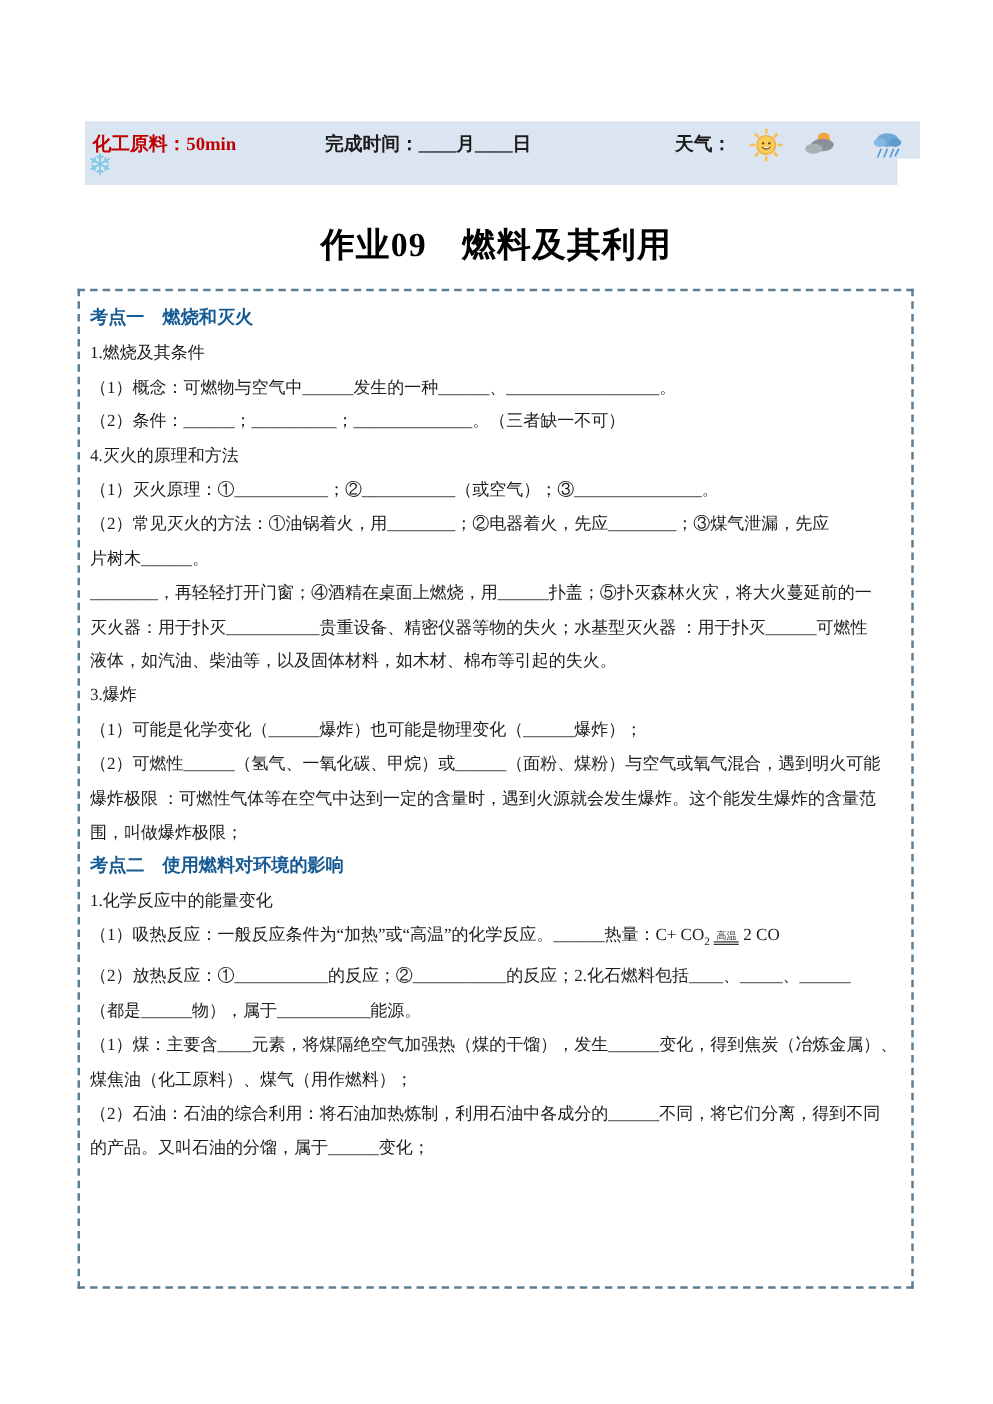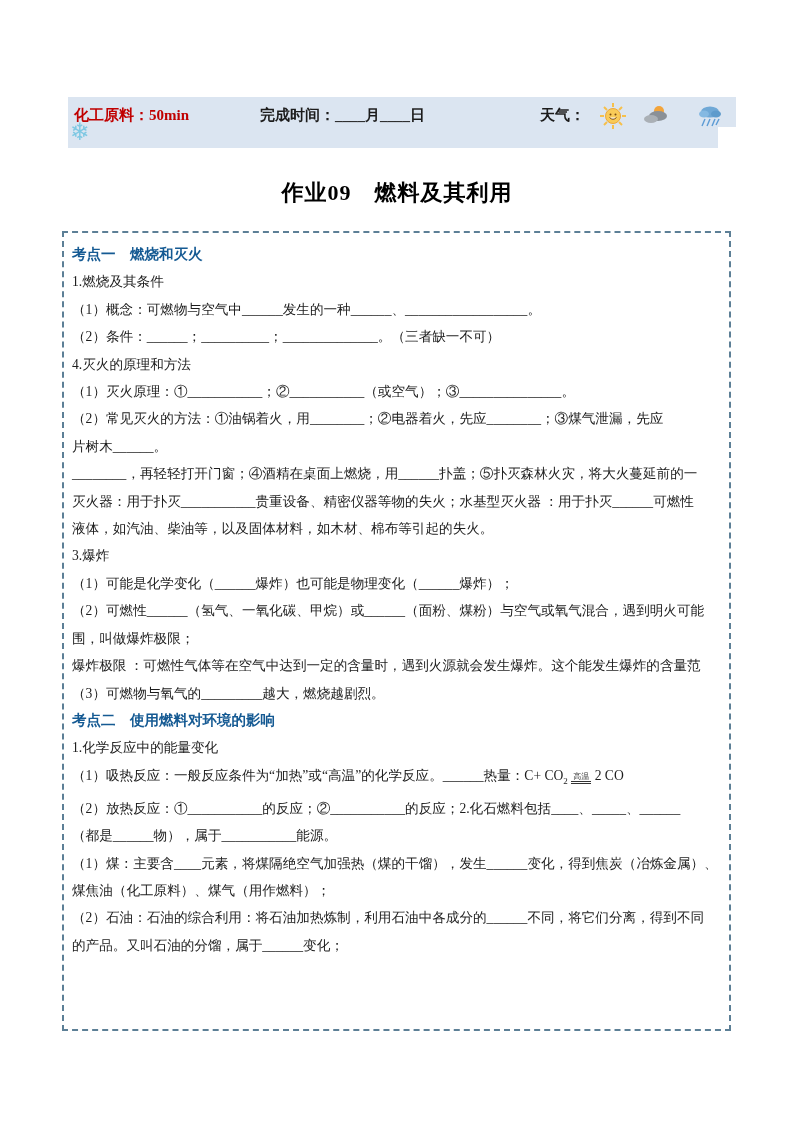--- a/index.html
+++ b/index.html
@@ -26,21 +26,21 @@
   .icon-cloudy { left:574px; }
   .icon-rain   { left:628px; }
   .snowflake {
     position:absolute; left:2px; top:22px; font-size:24px; line-height:26px;
     color:#7ec8e3; font-family:"DejaVu Sans","Liberation Sans",sans-serif;
   }
 
   
   .doc-title {
     position:absolute; left:0; top:178px; width:794px; text-align:center;
-    font-size:22px; font-weight:bold; letter-spacing:1px; color:#000000;
+    font-size:27px; font-weight:bold; letter-spacing:1px; color:#000000;
   }
 
   
   .worksheet {
     position:absolute; left:62px; top:231px; width:669px; height:800px;
     border:2px dashed #5c7f96; box-sizing:border-box; padding:8px 6px 0 8px;
   }
   .line {
     font-size:13.6px; line-height:27.4px; white-space:nowrap; color:#1c1c1c;
   }
@@ -120,23 +120,22 @@
         <div class="line">4.灭火的原理和方法</div>
         <div class="line">（1）灭火原理：①___________；②___________（或空气）；③_______________。</div>
         <div class="line">（2）常见灭火的方法：①油锅着火，用________；②电器着火，先应________；③煤气泄漏，先应</div>
         <div class="line">片树木______。</div>
         <div class="line">________，再轻轻打开门窗；④酒精在桌面上燃烧，用______扑盖；⑤扑灭森林火灾，将大火蔓延前的一</div>
         <div class="line">灭火器：用于扑灭___________贵重设备、精密仪器等物的失火；水基型灭火器 ：用于扑灭______可燃性</div>
         <div class="line">液体，如汽油、柴油等，以及固体材料，如木材、棉布等引起的失火。</div>
         <div class="line">3.爆炸</div>
         <div class="line">（1）可能是化学变化（______爆炸）也可能是物理变化（______爆炸）；</div>
         <div class="line">（2）可燃性______（氢气、一氧化碳、甲烷）或______（面粉、煤粉）与空气或氧气混合，遇到明火可能</div>
+        <div class="line">爆炸极限 ：可燃性气体等在空气中达到一定的含量时，遇到火源就会发生爆炸。这个能发生爆炸的含量范</div>
         <div class="line">围，叫做爆炸极限；</div>
-        <div class="line">爆炸极限 ：可燃性气体等在空气中达到一定的含量时，遇到火源就会发生爆炸。这个能发生爆炸的含量范</div>
-        <div class="line">（3）可燃物与氧气的_________越大，燃烧越剧烈。</div>
         <div class="line heading">考点二　使用燃料对环境的影响</div>
         <div class="line">1.化学反应中的能量变化</div>
         <div class="line">（1）吸热反应：一般反应条件为“加热”或“高温”的化学反应。______热量：C+ CO<sub>2</sub> <span class="cond">高温</span> 2 CO</div>
         <div class="line">（2）放热反应：①___________的反应；②___________的反应；2.化石燃料包括____、_____、______</div>
         <div class="line">（都是______物），属于___________能源。</div>
         <div class="line">（1）煤：主要含____元素，将煤隔绝空气加强热（煤的干馏），发生______变化，得到焦炭（冶炼金属）、</div>
         <div class="line">煤焦油（化工原料）、煤气（用作燃料）；</div>
         <div class="line">（2）石油：石油的综合利用：将石油加热炼制，利用石油中各成分的______不同，将它们分离，得到不同</div>
         <div class="line">的产品。又叫石油的分馏，属于______变化；</div>
       </div>

